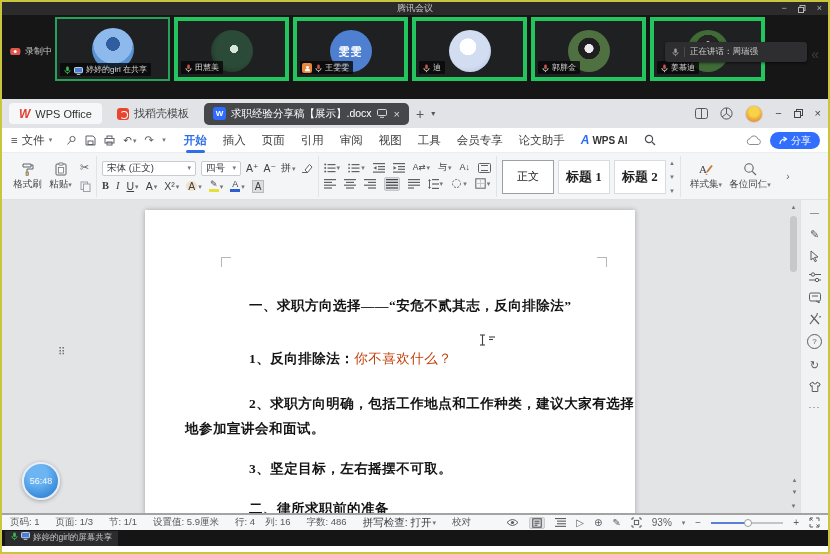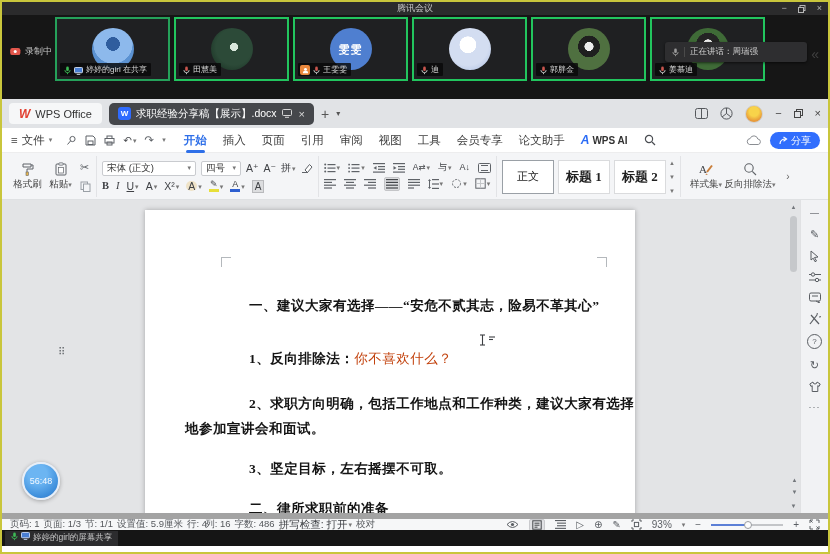--- a/index.html
+++ b/index.html
@@ -8,21 +8,21 @@
     -webkit-font-smoothing:antialiased;}
   svg{display:block;}
 
   
   .m-titlebar{position:absolute;top:0;left:0;right:0;height:13px;background:#2b2b2c;
     display:flex;align-items:center;justify-content:center;color:#c9c9c9;font-size:9px;}
   .m-controls{position:absolute;right:6px;top:0;height:13px;display:flex;align-items:center;gap:11px;
     color:#b5b5b5;font-size:9px;line-height:1;}
   .m-strip{position:absolute;top:13px;left:0;right:0;height:84px;background:#161616;}
   .rec{position:absolute;left:8px;top:30px;display:flex;align-items:center;gap:4px;color:#c3c3c3;font-size:9px;}
-  .thumb{position:absolute;top:2px;width:115px;height:64px;background:#1f2022;border:2px solid #22c55e;box-sizing:border-box;}
+  .thumb{position:absolute;top:2px;width:115px;height:64px;background:#1f2022;border:4px solid #22c55e;box-sizing:border-box;}
   .thumb.active{border:2px solid #25a15a;}
   .avatar{width:42px;height:42px;border-radius:50%;margin:9px auto 0 auto;display:flex;align-items:center;justify-content:center;
     color:#fff;font-size:11px;font-weight:bold;letter-spacing:1px;}
   .av1{background:radial-gradient(circle at 50% 38%,#2f5d9e 0 20%,#8db9ec 21% 58%,#5b92d2 59% 100%);}
   .av2{background:radial-gradient(circle at 55% 45%,#d9e7db 0 12%,#2c4a38 13% 55%,#14291d 100%);}
   .av3{background:#4f7fd0;}
   .av4{background:radial-gradient(circle at 45% 40%,#ffffff 0 24%,#d3ddf1 25% 60%,#a3b7dd 100%);}
   .av5{background:radial-gradient(circle at 50% 44%,#ececec 0 14%,#1f1f1f 15% 34%,#4f7040 35% 100%);}
   .av6{background:radial-gradient(circle at 50% 40%,#f0f0f0 0 16%,#242424 17% 36%,#3f6b37 37% 100%);}
   .pill{position:absolute;left:3px;bottom:3px;background:rgba(8,8,8,.82);color:#d8d8d8;font-size:8px;
@@ -95,22 +95,22 @@
   .vs-thumb{position:absolute;left:1px;top:14px;width:7px;height:56px;background:#c6c8cb;border-radius:4px;}
   .vs-glyph{position:absolute;left:0;width:9px;text-align:center;color:#73777c;font-size:6px;line-height:1;}
   .rtools{position:absolute;right:0;top:0;bottom:0;width:28px;background:#f1f2f4;border-left:1px solid #e0e1e3;
     display:flex;flex-direction:column;align-items:center;padding-top:8px;gap:9.5px;color:#5a5e63;font-size:11px;box-sizing:border-box;}
   .rt-q{width:13px;height:13px;border:1px solid #5a5e63;border-radius:50%;display:flex;align-items:center;justify-content:center;font-size:8px;}
   .timer{position:absolute;left:20px;top:262px;width:34px;height:34px;border-radius:50%;
     background:radial-gradient(circle at 40% 30%,#6cb5f2 0 30%,#3e8fdc 70%,#2f6fc0 100%);
     border:2px solid #e7eef7;box-shadow:0 1px 4px rgba(0,0,0,.3);
     display:flex;align-items:center;justify-content:center;color:#f2f8ff;font-size:9px;}
 
-  .statusbar{position:absolute;top:414px;left:0;right:0;height:17px;background:#f6f7f8;border-top:6px solid #a3a3a3;
-    display:flex;align-items:center;padding:0 8px;gap:4px;font-size:9.5px;color:#55585c;box-sizing:border-box;}
+  .statusbar{position:absolute;top:414px;left:0;right:0;height:17px;background:#f6f7f8;border-top:2px solid #a3a3a3;
+    display:flex;align-items:center;padding:0 8px;gap:16px;font-size:9.5px;color:#55585c;box-sizing:border-box;}
   .sb-icons{margin-left:auto;display:flex;align-items:center;gap:10px;color:#5a5e63;font-size:10px;}
   .sb-sel{background:#e0e1e4;border:1px solid #c9cacd;border-radius:2px;padding:0 2px;}
   .zoom-slider{display:flex;align-items:center;width:72px;height:10px;position:relative;}
   .zs-track{position:absolute;left:0;right:0;top:4.5px;height:1.6px;background:#c3c5c8;}
   .zs-fill{position:absolute;left:0;width:36px;top:4.5px;height:1.6px;background:#5b7fd6;}
   .zs-knob{position:absolute;left:33px;top:1px;width:8px;height:8px;border-radius:50%;background:#fdfdfd;border:1px solid #9a9da1;box-sizing:border-box;}
 
   .sharebar{position:absolute;top:431px;left:0;right:0;height:16px;background:#151515;display:flex;align-items:center;padding-left:3px;box-sizing:border-box;}
   .share-pill{background:#2c2c2e;display:flex;gap:3px;padding:1.5px 6px;font-size:8.5px;color:#c8c8c8;white-space:nowrap;}
   .wstrip{position:absolute;top:447px;left:0;right:0;height:3px;background:#fff;}
@@ -257,20 +257,24 @@
       <span class="more-arrows">«</span>
     </div>
   </div>
 
   <div class="wps">
 
     <div class="tabbar">
       <div class="home-pill">
         <span class="wlogo">W</span>
         <span>WPS Office</span>
+      </div>
+      <div class="docer-tab">
+        <span class="docer-ico"></span>
+        <span>找稻壳模板</span>
       </div>
       <div class="doc-tab">
         <span style="width:13px;height:13px;background:#2f6bff;border-radius:3px;display:flex;align-items:center;justify-content:center;color:#fff;font-size:8px;font-weight:bold;">W</span>
         <span>求职经验分享稿【展示】.docx</span>
         <span>
             <svg width="10" height="9" viewBox="0 0 10 9">
               <rect x="0.5" y="0.5" width="9" height="6" rx="1" fill="none" stroke="#d6d6d6"></rect>
               <line x1="3" y1="8.3" x2="7" y2="8.3" stroke="#d6d6d6"></line>
             </svg>
           </span>
@@ -630,31 +634,31 @@
               <path d="M9 10 L14 3.5" stroke="#c97e3a" stroke-width="2"></path>
               <path d="M8 11.5 l2 1 -2.4.6z" fill="#c97e3a"></path>
             </svg>
           <span class="lbl"><span>样式集</span><span class="dd">▾</span></span>
         </div>
         <div class="bigbtn" style="width:48px">
           <svg width="14" height="14" viewBox="0 0 14 14">
               <circle cx="6" cy="6" r="4.2" fill="none" stroke="#5f6368" stroke-width="1.1"></circle>
               <line x1="9.3" y1="9.3" x2="13" y2="13" stroke="#5f6368" stroke-width="1.1"></line>
             </svg>
-          <span class="lbl"><span>反向排除法</span><span class="dd">▾</span></span>
+          <span class="lbl"><span>各位同仁</span><span class="dd">▾</span></span>
         </div>
       </div>
       <div class="expand-btn">›</div>
     </div>
 
     <div class="docarea">
       <div class="page">
         <span class="cm cm-l" style="left:76px;top:47px"></span>
         <span class="cm cm-r" style="left:452px;top:47px"></span>
-        <div class="doc-line" style="left:104px;top:87px">一、建议大家有选择——“安危不贰其志，险易不革其心”</div>
+        <div class="doc-line" style="left:104px;top:87px">一、求职方向选择——“安危不贰其志，反向排除法”</div>
         <span style="position:absolute;left:334px;top:124px">
             <svg width="17" height="12" viewBox="0 0 17 12">
               <g stroke="#3c3f43" stroke-width="1.1">
                 <line x1="1" y1="1" x2="6" y2="1"></line>
                 <line x1="3.5" y1="1" x2="3.5" y2="11"></line>
                 <line x1="1" y1="11" x2="6" y2="11"></line>
                 <line x1="10" y1="3" x2="16" y2="3"></line>
                 <line x1="10" y1="5.5" x2="14" y2="5.5"></line>
               </g>
             </svg>

